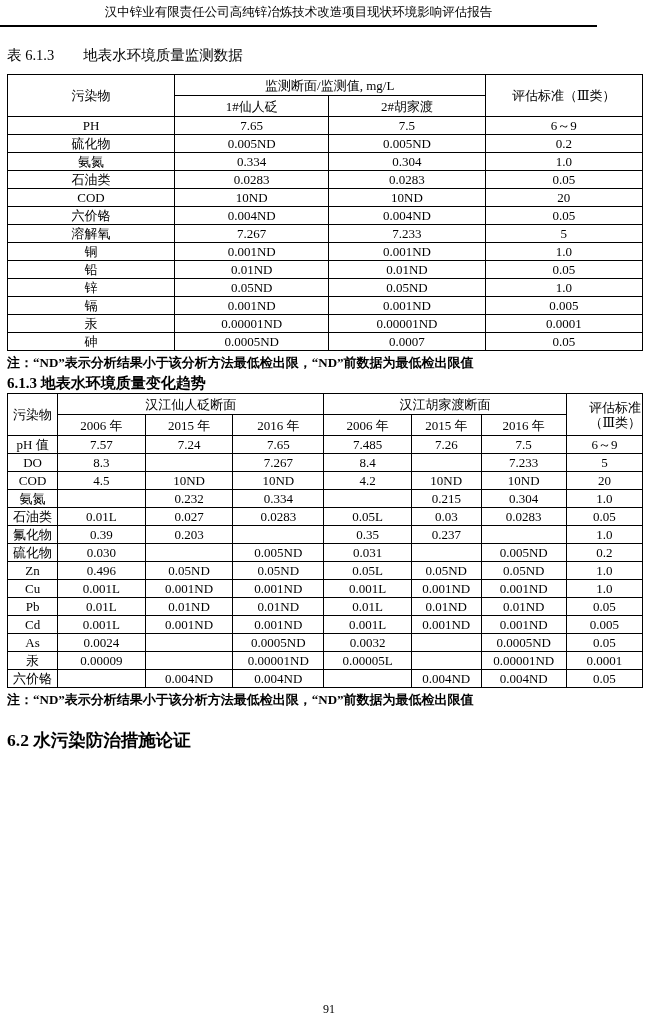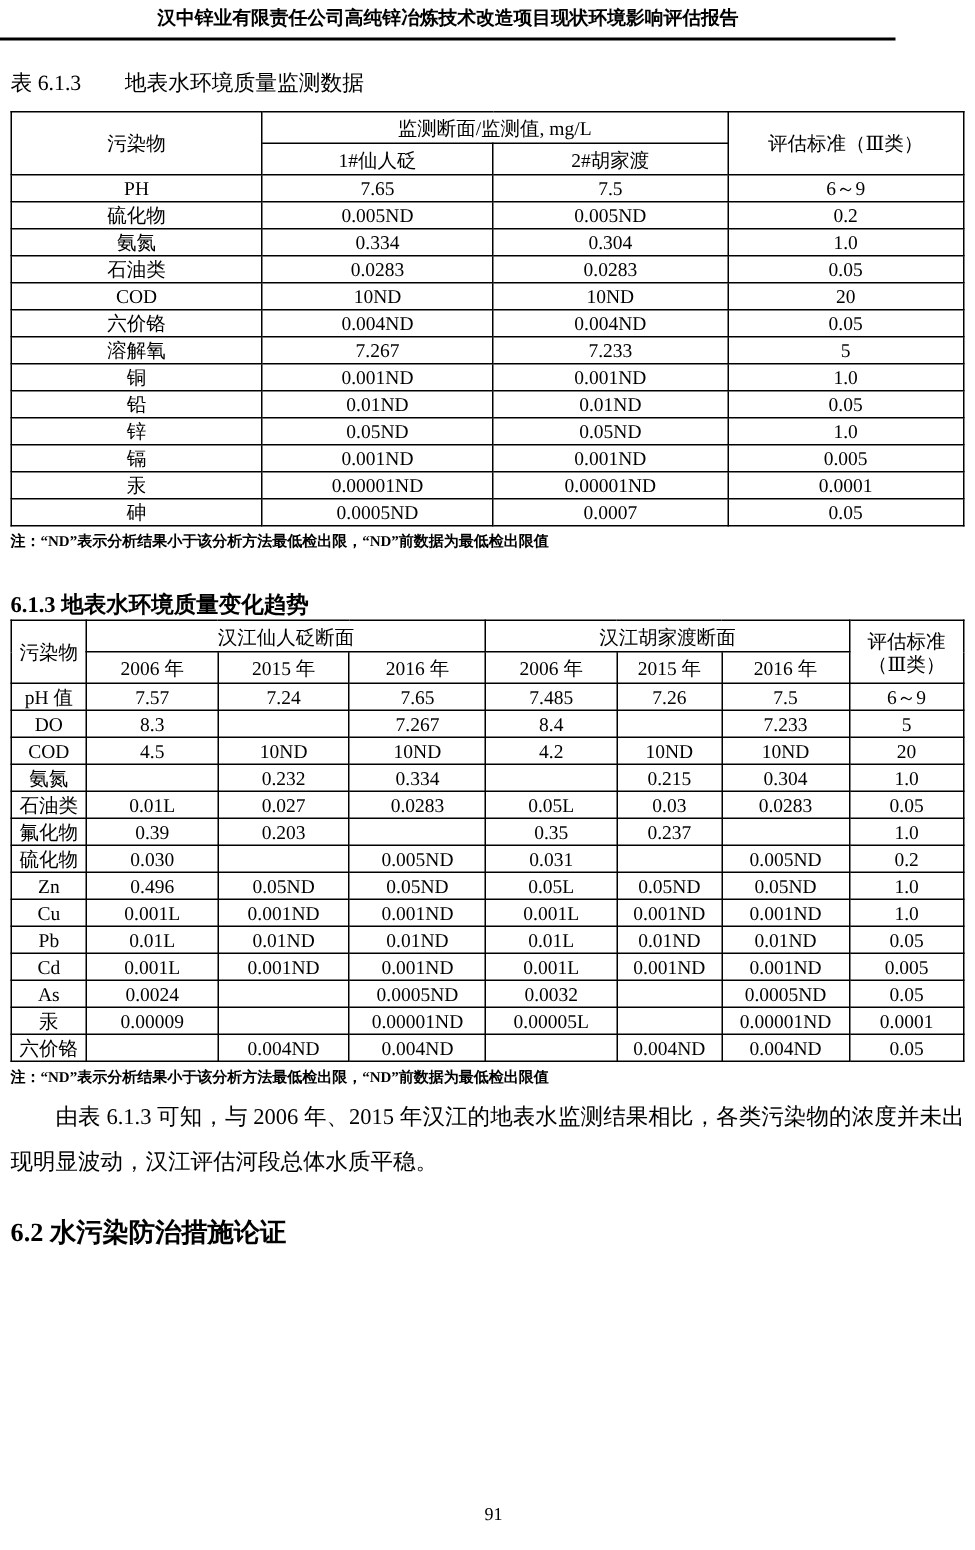--- a/index.html
+++ b/index.html
@@ -9,43 +9,42 @@
     color:#000;
     position:relative;
     overflow:hidden;
   }
   .doc-header {
     width:597px;
     text-align:center;
     font-size:12.5px;
     padding:4px 0 4px;
     border-bottom:2px solid #000;
-    font-weight:bold;
   }
   .content { padding:0 7px; }
   .table-caption { text-align:left; font-size:14.5px; white-space:pre; }
   .caption1 { margin-top:19px; margin-bottom:9px; }
   .caption2 { margin-top:10px; margin-bottom:9px; }
   table { width:100%; border-collapse:collapse; table-layout:fixed; }
   th,td {
     border:1px solid #000;
     text-align:center;
     vertical-align:middle;
     font-weight:normal;
     font-size:13px;
     padding:0 1px;
     height:18px;
     line-height:17px;
     overflow:hidden;
     white-space:nowrap;
   }
   thead th { height:21px; }
-  .std-col div { line-height:15px; }
-  .note { font-size:10px; font-weight:bold; margin-top:3px; }
-  .h3 { font-size:15px; font-weight:bold; margin-top:26px; }
+  .std-col div { line-height:15px;text-align:right; }
+  .note { font-size:13px; font-weight:bold; margin-top:3px; }
+  .h3 { font-size:15px; font-weight:bold; margin-top:2px; }
   .para { font-size:15px; line-height:30px; text-align:justify; text-indent:2em; margin-top:5px; }
   .h2 { font-size:17.5px; font-weight:bold; margin-top:19px; }
   .para-last { margin-top:23px; }
   sup { font-size:10px; }
   .page-num {
     position:absolute;
     left:4px; bottom:16px;
     width:100%;
     text-align:center;
     font-size:12px;
@@ -336,20 +335,19 @@
           <td></td>
           <td>0.004ND</td>
           <td>0.004ND</td>
           <td>0.05</td>
         </tr>
       </tbody>
   </table>
 
   <div class="note">注：“ND”表示分析结果小于该分析方法最低检出限，“ND”前数据为最低检出限值</div>
 
-  <div class="para">由表 6.1.3 可知，与 2006 年、2015 年汉江的地表水监测结果相比，各类污染物的浓度并未出现明显波动，汉江评估河段总体水质平稳。</div>
 
   <div class="h2">6.2 水污染防治措施论证</div>
 
 
 </div>
 
 <div class="page-num">91</div>
 
 </body></html>

